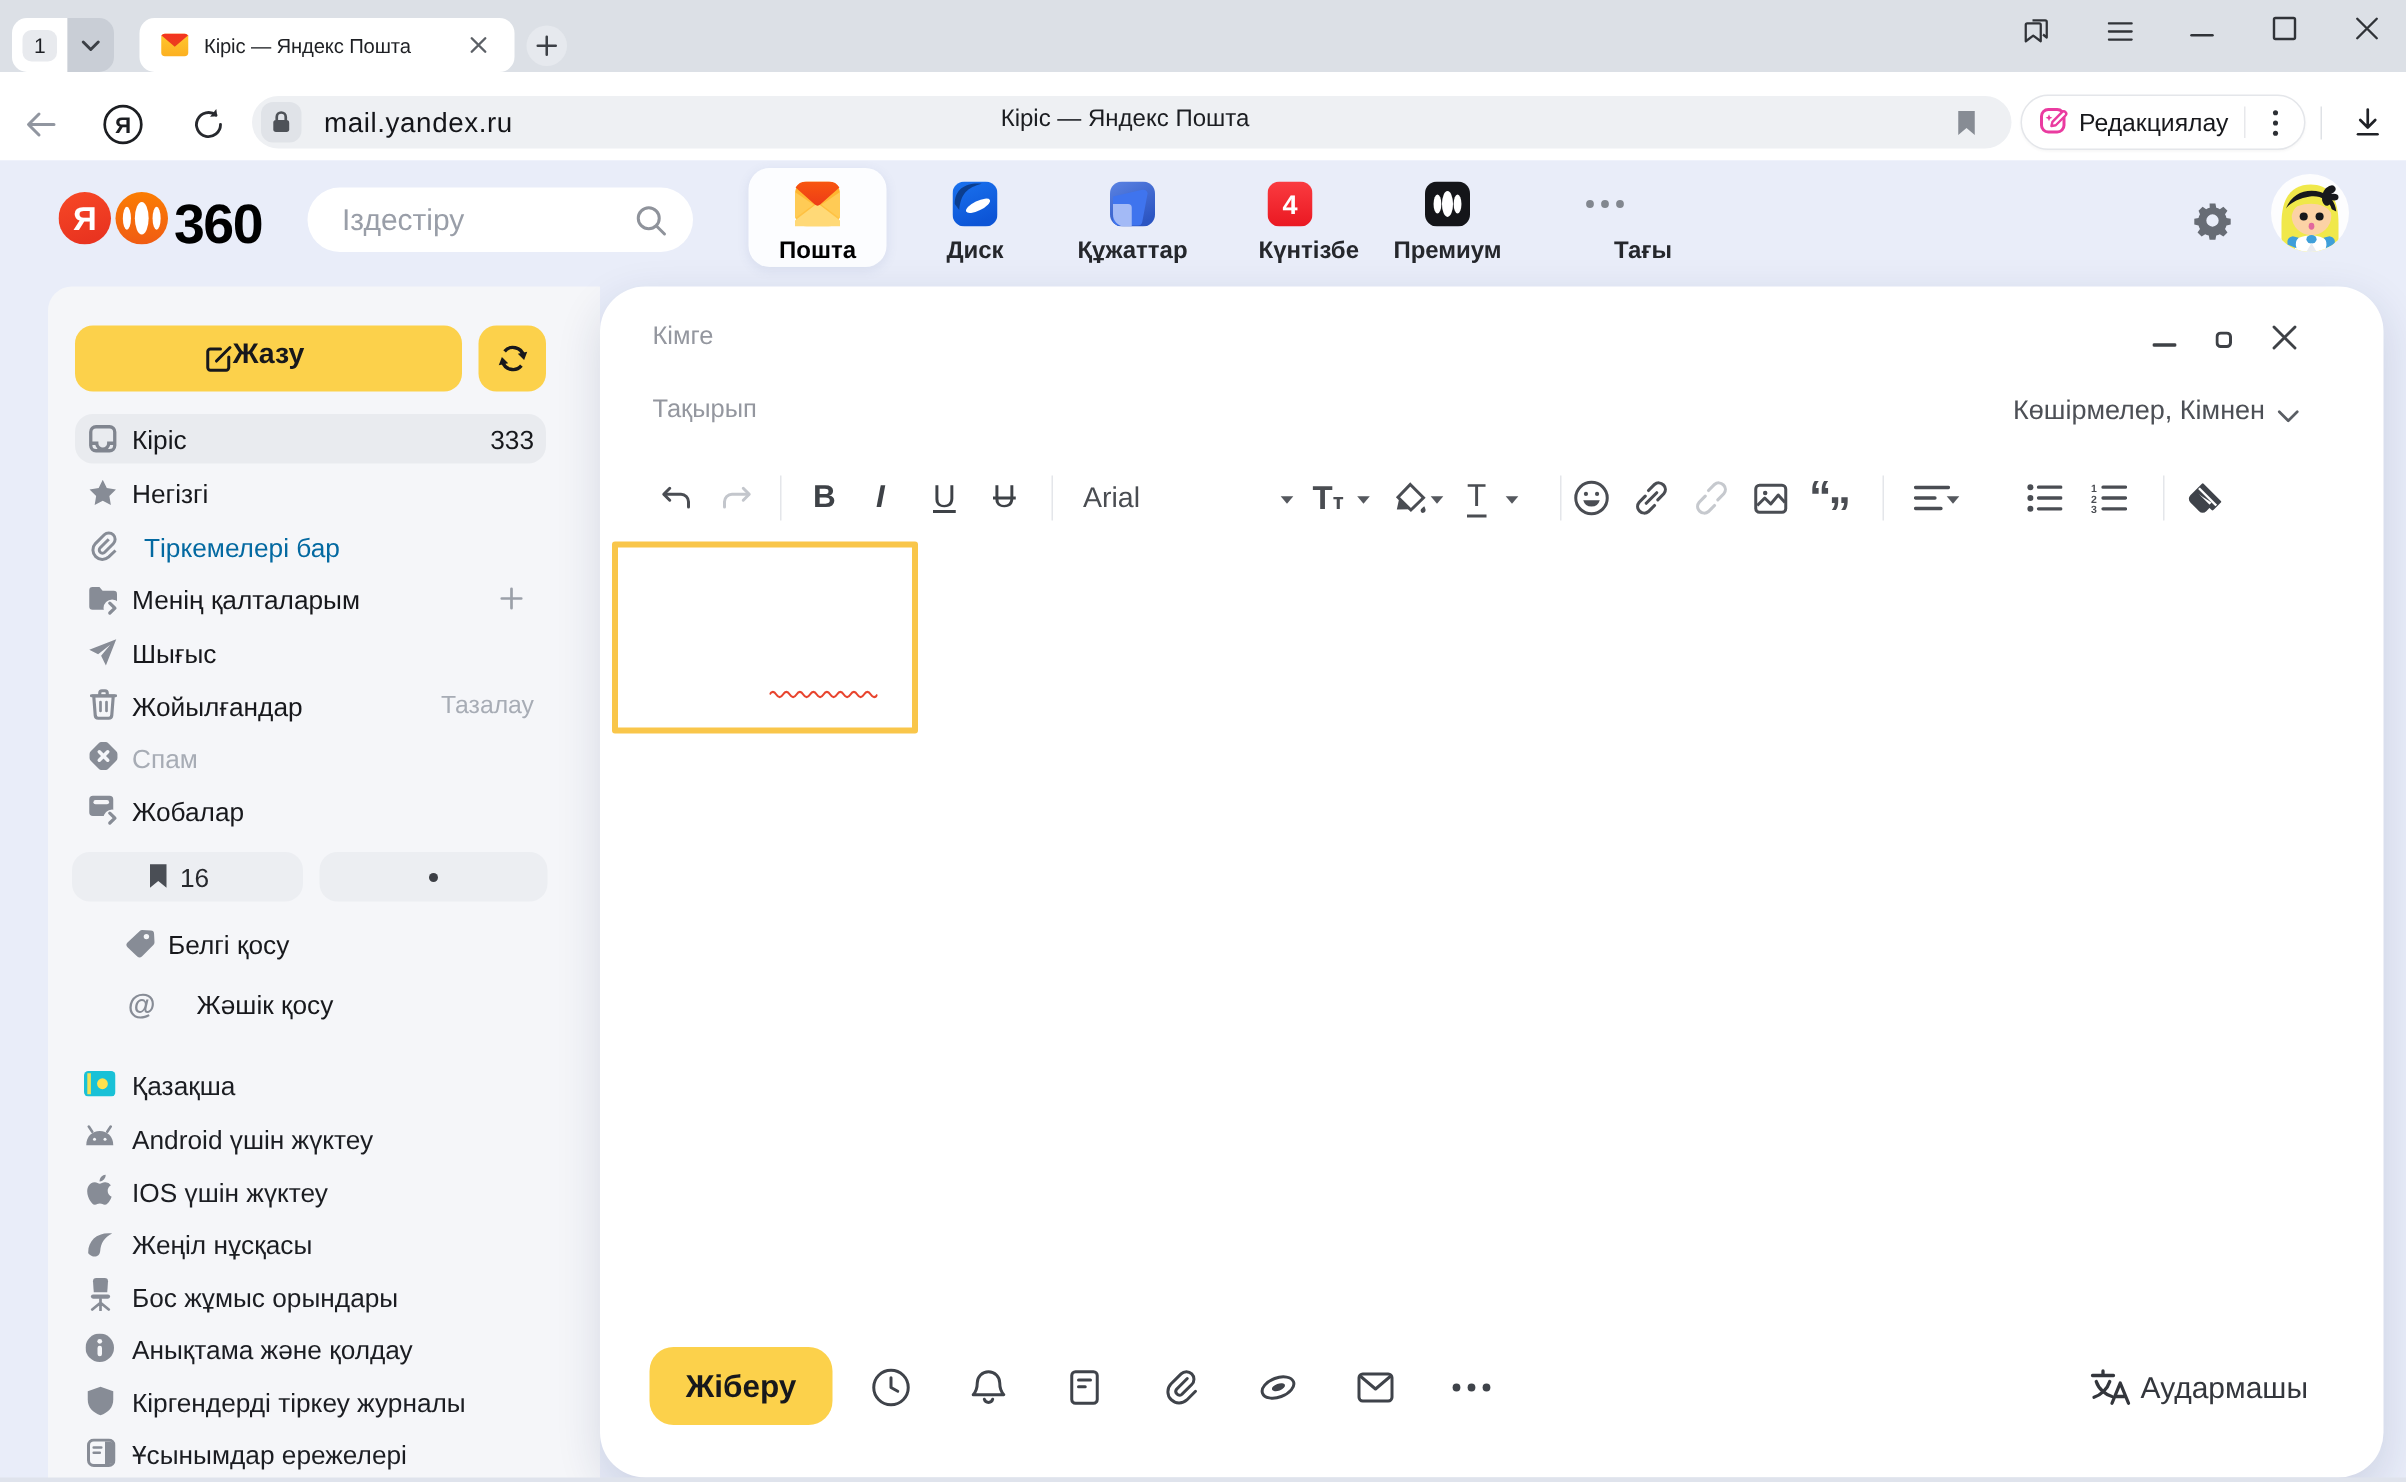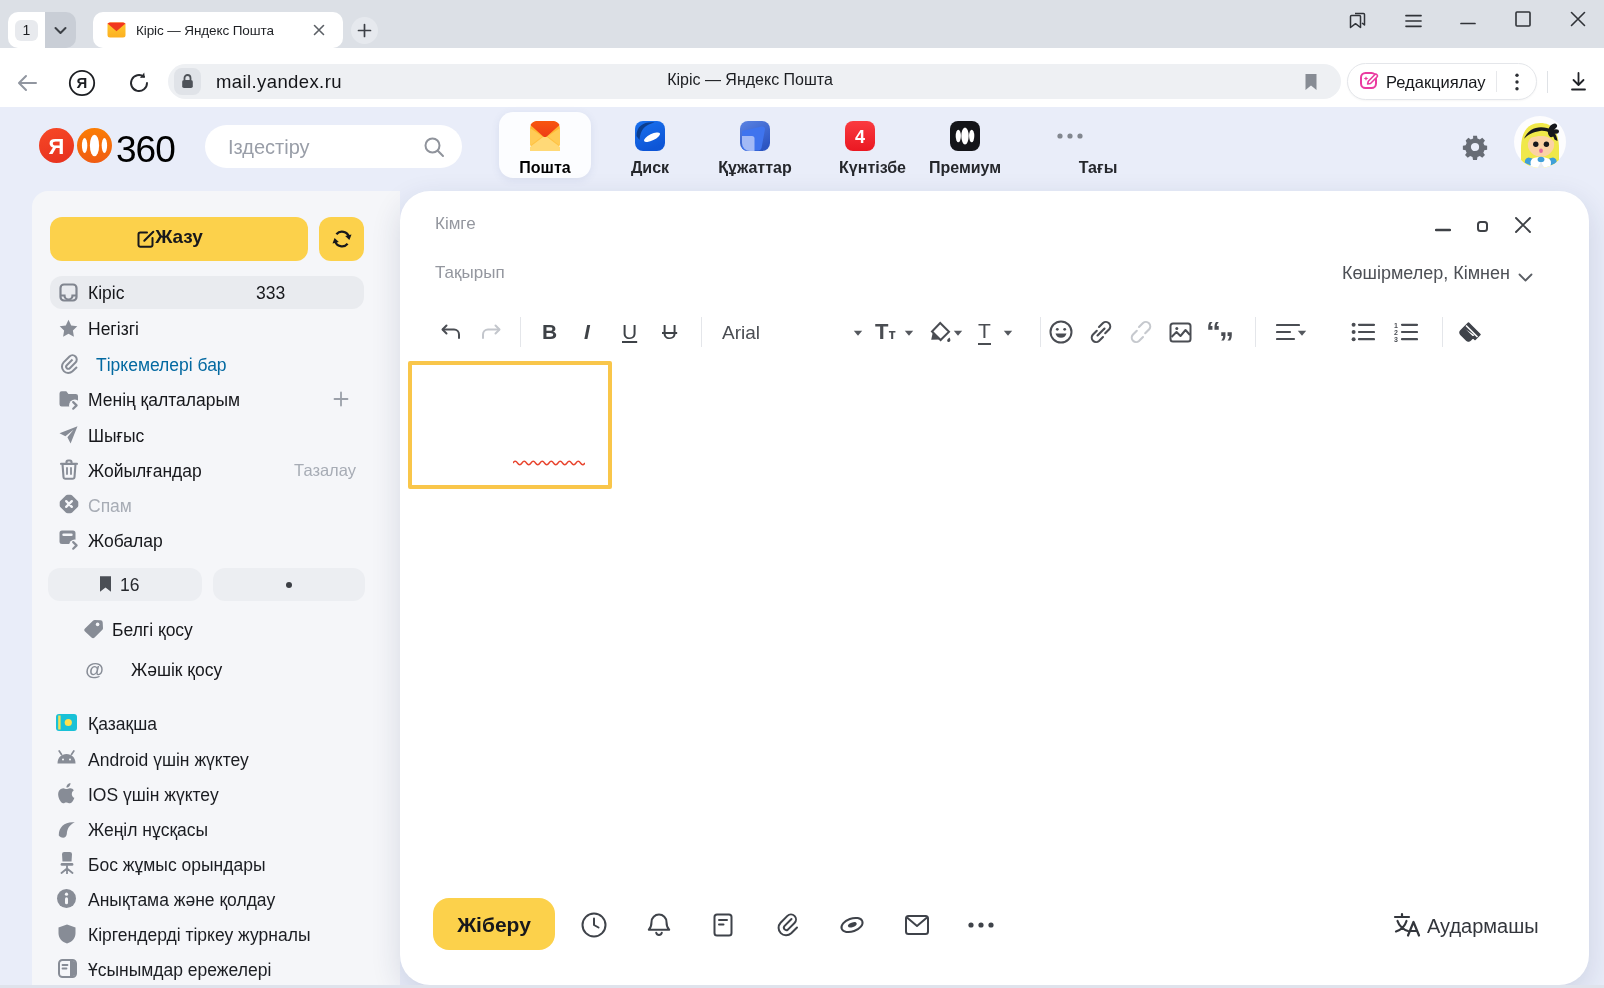--- a/index.html
+++ b/index.html
@@ -126,21 +126,21 @@
           <stop offset="1" stop-color="#f05c13"></stop>
         </linearGradient>
       </defs>
       <circle cx="17.5" cy="17.5" r="17.5" fill="url(#lgred)"></circle>
       <text x="17.5" y="25.5" text-anchor="middle" font-family="Liberation Sans" font-size="22" font-weight="700" fill="#ffffff">Я</text>
       <circle cx="55.5" cy="17.5" r="17.5" fill="url(#lgor)"></circle>
       <ellipse cx="45.6" cy="17.5" rx="2.7" ry="7.6" fill="#ffffff"></ellipse>
       <ellipse cx="55.5" cy="17.5" rx="4.6" ry="10.8" fill="#ffffff"></ellipse>
       <ellipse cx="65.4" cy="17.5" rx="2.7" ry="7.6" fill="#ffffff"></ellipse>
     </svg>
-    <div class="abs" style="left:116px;top:22px;font-size:37px;font-weight:400;color:#000000;letter-spacing:-1px;">360</div>
+    <div class="abs" style="left:116px;top:22px;font-size:37px;font-weight:700;color:#000000;letter-spacing:-1px;">360</div>
 
     <div class="abs" style="left:205px;top:18px;width:257px;height:43px;background:#ffffff;border-radius:21.5px;"></div>
     <div class="abs" style="left:228px;top:29px;font-size:20px;color:#999ea8;">Іздестіру</div>
     <svg class="abs" style="left:423px;top:29px;" width="22" height="22" viewBox="0 0 22 22">
       <circle cx="9.5" cy="9.5" r="7" fill="none" stroke="#8f939b" stroke-width="2"></circle>
       <path d="M14.8 14.8 L20 20" stroke="#8f939b" stroke-width="2" stroke-linecap="round"></path>
     </svg>
 
     <div class="abs" style="left:499px;top:5px;width:92px;height:66px;background:#fcfdff;border-radius:14px;box-shadow:0 2px 8px rgba(70,90,150,.10);"></div>
     <svg class="abs" style="left:530px;top:14px;" width="30" height="30" viewBox="0 0 30 30">
@@ -201,21 +201,21 @@
       <ellipse cx="8.3" cy="15" rx="2.6" ry="6.3" fill="#ffffff"></ellipse>
       <ellipse cx="15" cy="15" rx="3.7" ry="8.6" fill="#ffffff"></ellipse>
       <ellipse cx="21.7" cy="15" rx="2.6" ry="6.3" fill="#ffffff"></ellipse>
     </svg>
     <div class="abs" style="left:919px;top:52px;width:92px;text-align:center;font-size:16px;font-weight:600;color:#25272c;">Премиум</div>
     <svg class="abs" style="left:1056px;top:25px;" width="28" height="8" viewBox="0 0 28 8">
       <circle cx="4" cy="4" r="2.6" fill="#82878f"></circle>
       <circle cx="14" cy="4" r="2.6" fill="#82878f"></circle>
       <circle cx="24" cy="4" r="2.6" fill="#82878f"></circle>
     </svg>
-    <div class="abs" style="left:1052px;top:52px;width:92px;text-align:center;font-size:16px;font-weight:600;color:#25272c;">Тағы</div>
+    <div class="abs" style="left:1076px;top:52px;width:92px;font-size:16px;font-weight:600;color:#25272c;">Тағы</div>
 
     <svg class="abs" style="left:1462px;top:27px;" width="26" height="26" viewBox="0 0 24 24">
       <path fill="#676c75" d="M10.2 1.5 h3.6 l0.5 2.6 a8 8 0 0 1 2.2 0.9 l2.2-1.5 2.5 2.5 -1.5 2.2 a8 8 0 0 1 0.9 2.2 l2.6 0.5 v3.6 l-2.6 0.5 a8 8 0 0 1 -0.9 2.2 l1.5 2.2 -2.5 2.5 -2.2-1.5 a8 8 0 0 1 -2.2 0.9 l-0.5 2.6 h-3.6 l-0.5-2.6 a8 8 0 0 1 -2.2-0.9 l-2.2 1.5 -2.5-2.5 1.5-2.2 a8 8 0 0 1 -0.9-2.2 l-2.6-0.5 v-3.6 l2.6-0.5 a8 8 0 0 1 0.9-2.2 L3.4 6 5.9 3.5 8.1 5 a8 8 0 0 1 2.2-0.9 Z M12 8.2 a3.8 3.8 0 1 0 0 7.6 a3.8 3.8 0 0 0 0-7.6 Z"></path>
     </svg>
 
     <svg class="abs" style="left:1514px;top:9px;" width="52" height="52" viewBox="0 0 52 52">
       <defs>
         <clipPath id="avclip">
           <circle cx="26" cy="26" r="26"></circle>
         </clipPath>
@@ -253,21 +253,21 @@
       <path d="M17.6 16.8 A7.3 7.3 0 0 1 5 14" fill="none" stroke="#17181c" stroke-width="2.3"></path>
       <path d="M2.5 16.5 L4.6 11 L8.8 15.1 Z" fill="#17181c"></path>
     </svg>
 
     <div class="abs" style="left:18px;top:85px;width:314px;height:33px;background:#e9ebef;border-radius:12px;"></div>
     <svg class="abs" style="left:27px;top:92px;" width="19" height="19" viewBox="0 0 19 19">
       <rect x="1.5" y="1.5" width="16" height="16" rx="3.5" fill="none" stroke="#80858f" stroke-width="2.2"></rect>
       <path d="M2 12.5 h3.5 a4 4 0 0 0 8 0 H17" fill="none" stroke="#80858f" stroke-width="2.2"></path>
     </svg>
     <div class="abs" style="left:56px;top:92px;font-size:17.5px;color:#17181c;">Кіріс</div>
-    <div class="abs" style="left:224px;top:92px;width:100px;font-size:17.5px;color:#17181c;">333</div>
+    <div class="abs" style="left:224px;top:92px;width:100px;text-align:right;font-size:17.5px;color:#17181c;">333</div>
 
     <svg class="abs" style="left:26px;top:127px;" width="21" height="21" viewBox="0 0 21 21">
       <path d="M10.5 1.8 L13.2 7.4 L19.3 8.3 L14.9 12.6 L15.9 18.7 L10.5 15.8 L5.1 18.7 L6.1 12.6 L1.7 8.3 L7.8 7.4 Z" fill="#878c96"></path>
     </svg>
     <div class="abs" style="left:56px;top:128px;font-size:17.5px;color:#17181c;">Негізгі</div>
 
     <svg class="abs" style="left:27px;top:163px;" width="20" height="20" viewBox="0 0 20 20">
       <path d="M13.5 5.5 L7.8 11.2 a2.1 2.1 0 0 0 3 3 L16.5 8.5 a4.2 4.2 0 0 0 -6-6 L4.6 8.4 a6.3 6.3 0 0 0 8.9 8.9 L18 13" fill="none" stroke="#878c96" stroke-width="2"></path>
     </svg>
     <div class="abs" style="left:64px;top:163.5px;font-size:17.5px;color:#0369a1;">Тіркемелері бар</div>

